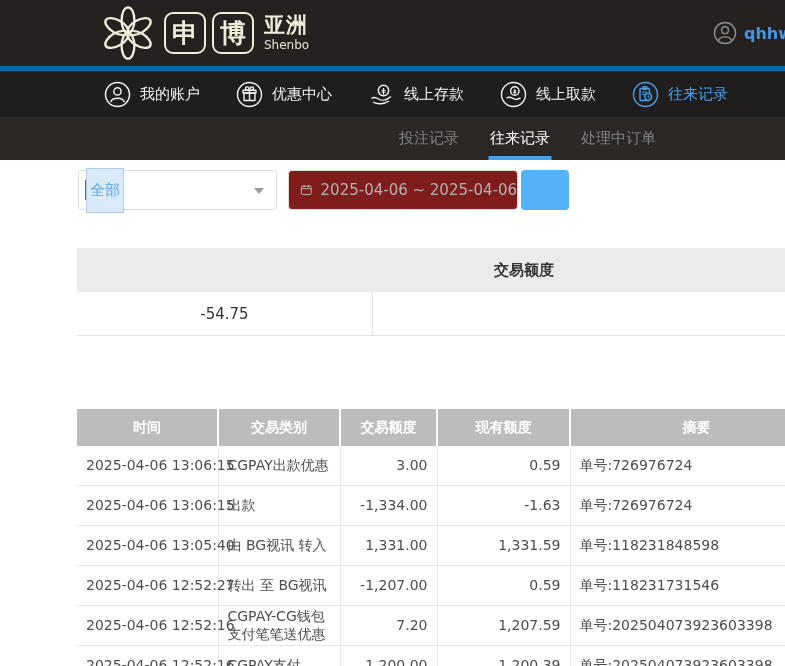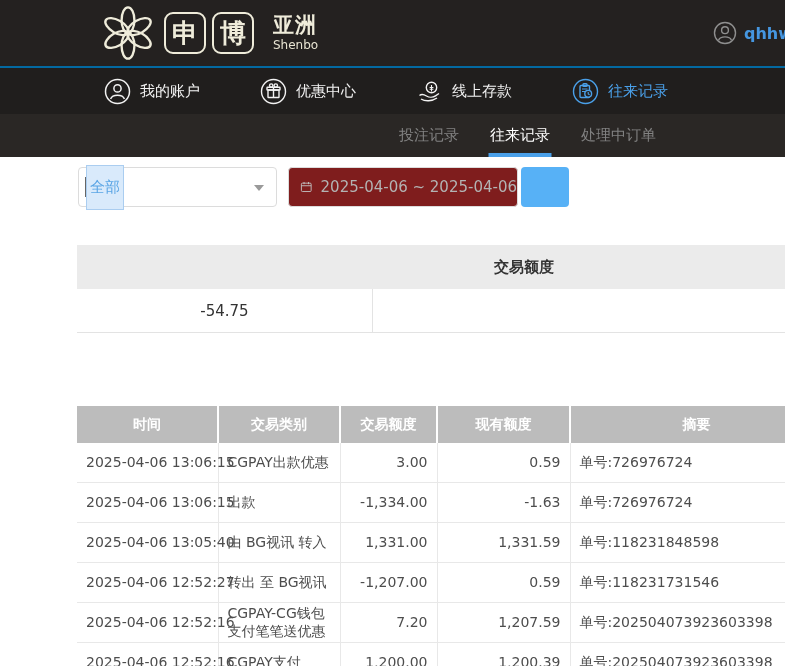--- a/index.html
+++ b/index.html
@@ -7,27 +7,27 @@
     width:785px;height:666px;overflow:hidden;background:#fff;
     font-family:"DejaVu Sans","Liberation Sans",sans-serif;
     color:#4d4d4d;position:relative;
   }
   
   .top-header{height:66px;background:#242120;display:flex;align-items:center;position:relative;}
   .logo-wrap{display:flex;align-items:center;margin-left:100px;color:#efecda;}
   .logo-flower{width:56px;height:56px;margin-right:8px;}
   .logo-box{border:2px solid #efecda;border-radius:9px;font-size:26px;font-weight:bold;
     width:38px;height:38px;display:flex;align-items:center;justify-content:center;margin-right:6px;}
-  .logo-right{display:flex;flex-direction:column;line-height:1;margin-left:13px;}
+  .logo-right{display:flex;flex-direction:column;line-height:1;margin-left:4px;}
   .logo-region{font-size:21px;font-weight:bold;letter-spacing:1px;}
   .logo-latin{font-size:12px;margin-top:3px;color:#e8e4d2;}
   .user-area{position:absolute;left:713px;top:0;height:66px;display:flex;align-items:center;gap:7px;}
   .user-name{color:#4596e0;font-size:16px;font-weight:bold;white-space:nowrap;}
   
-  .nav-bar{height:46px;background:#201e1d;display:flex;align-items:center;padding-left:104px;gap:60px;border-top:2px solid #0369a1;}
+  .nav-bar{height:46px;background:#201e1d;display:flex;align-items:center;padding-left:104px;gap:36px;border-top:5px solid #0369a1;}
   .nav-item{display:flex;align-items:center;gap:9px;color:#f2f2f2;font-size:15px;white-space:nowrap;cursor:pointer;flex:none;}
   .nav-item.active{color:#4aa0e9;}
   .nav-icon{width:27px;height:27px;display:block;}
   
   .subtab-bar{height:43px;background:#2a2725;display:flex;align-items:stretch;padding-left:399px;gap:31px;}
   .subtab{display:flex;align-items:center;color:#828282;font-size:15px;position:relative;cursor:pointer;white-space:nowrap;}
   .subtab.active{color:#fff;}
   .subtab.active::after{content:"";position:absolute;left:50%;transform:translateX(-50%);
     bottom:0;width:63px;height:4px;background:#4aa0e9;}
   
@@ -133,20 +133,29 @@
   </div>
   <div class="nav-item">
     <svg class="nav-icon" viewBox="0 0 27 27" fill="none" stroke="#f2f2f2" stroke-width="1.4">
       <circle cx="15.5" cy="9.5" r="5.2"></circle>
       <path d="M13.6 9.5 h3.8 M13.6 11.3 h3.8 M15.5 7 v6.6" stroke-width="1.1"></path>
       <path d="M3.5 17.5 C6 15.5, 8 16.5, 10.5 18 C13 19.5, 17 19.5, 19.5 17.8 L23 15.5"></path>
       <path d="M5 21 C9 23.5, 16 23.5, 21 20"></path>
     </svg>
     <span>线上存款</span>
   </div>
+  <div class="nav-item">
+    <svg class="nav-icon" viewBox="0 0 27 27" fill="none" stroke="#f2f2f2" stroke-width="1.4">
+      <circle cx="13.5" cy="13.5" r="12"></circle>
+      <circle cx="14.8" cy="10" r="4.2"></circle>
+      <path d="M13.3 10 h3 M13.3 11.5 h3 M14.8 8 v5.2" stroke-width="1"></path>
+      <path d="M6.5 17 C9 15.5, 11 16.3, 13 17.5 C15 18.7, 18 18.5, 20.5 16.8"></path>
+    </svg>
+    <span>线上取款</span>
+  </div>
   <div class="nav-item active">
     <svg class="nav-icon" viewBox="0 0 27 27" fill="none" stroke="#4aa0e9" stroke-width="1.4">
       <circle cx="13.5" cy="13.5" r="12"></circle>
       <rect x="8" y="7.5" width="9.5" height="12" rx="1"></rect>
       <rect x="11" y="5.8" width="4" height="2.6" rx="0.8"></rect>
       <path d="M10 11 h5.5 M10 13.5 h3" stroke-width="1.1"></path>
       <circle cx="16.2" cy="15.8" r="3.4" fill="#242120"></circle>
       <path d="M16.2 14 v1.9 l1.4 0.9" stroke-width="1.1"></path>
     </svg>
     <span>往来记录</span>

